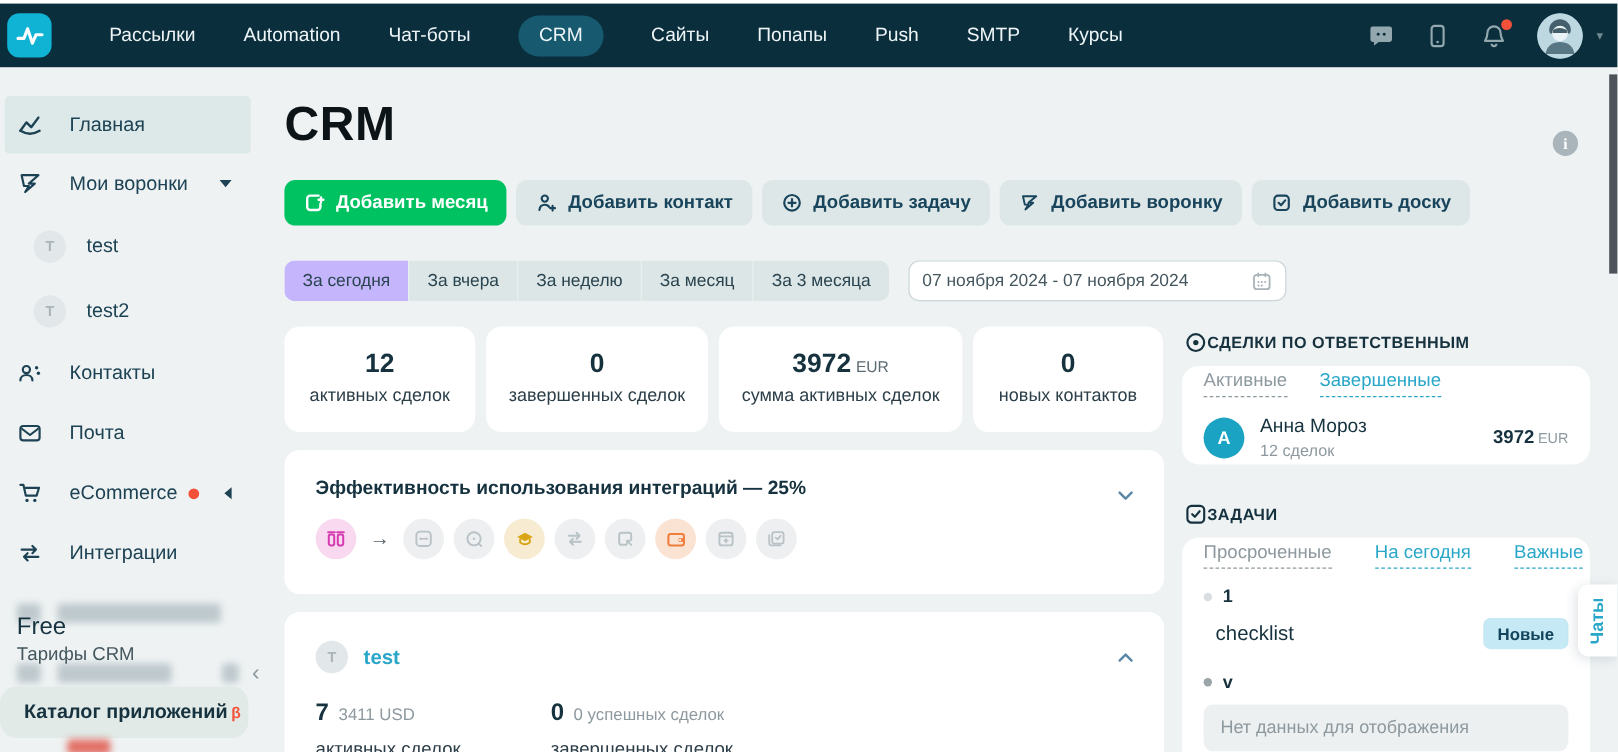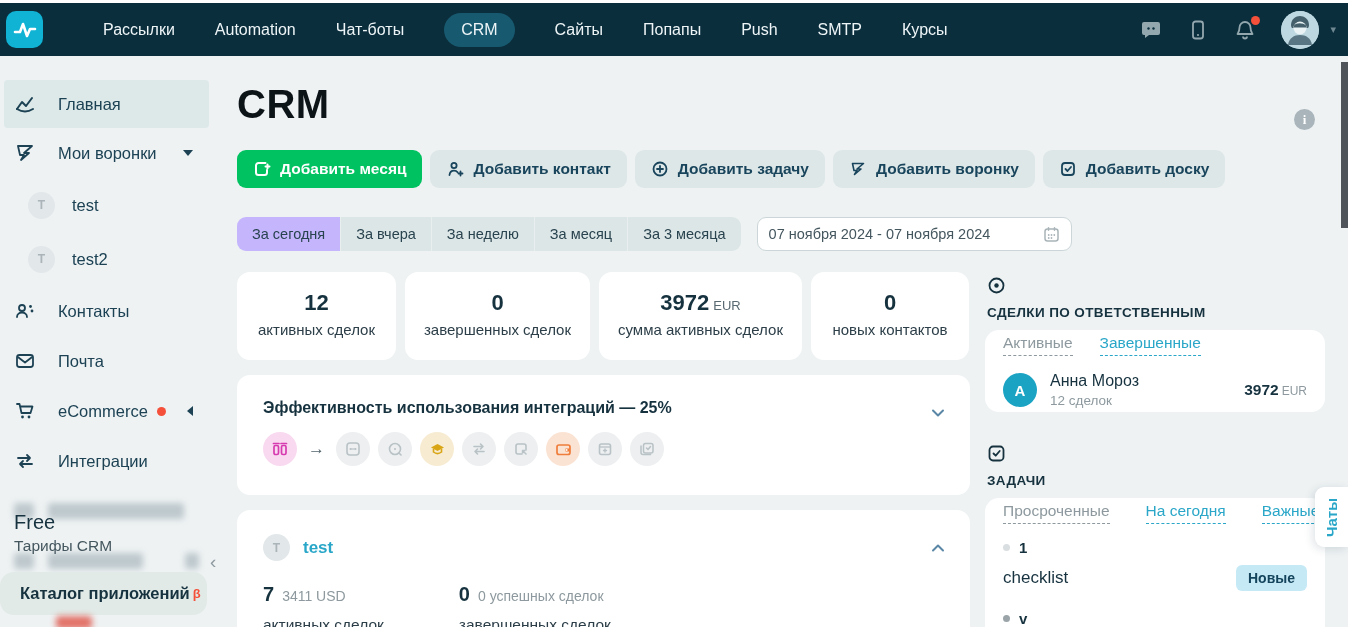--- a/index.html
+++ b/index.html
@@ -3,21 +3,21 @@
 <meta charset="utf-8">
 <style>
   * { margin:0; padding:0; box-sizing:border-box; }
   html,body { width:1348px; height:627px; overflow:hidden; }
   body { font-family:"Liberation Sans", sans-serif; background:#eef2f3; position:relative; color:#16323f; }
 
   
   .top-strip { height:3px; background:#ffffff; }
   .navbar { height:53px; background:#0b2e3d; display:flex; align-items:center; padding:0 12px 0 6px; position:relative; z-index:5; }
   .logo { width:37px; height:37px; border-radius:10px; background:#10b3d4; display:flex; align-items:center; justify-content:center; flex:0 0 auto; cursor:pointer; }
-  .nav-items { display:flex; align-items:center; gap:40px; margin-left:60px; }
+  .nav-items { display:flex; align-items:center; gap:40px; margin-left:48px; }
   .nav-item { color:#eef5f7; font-size:16px; font-weight:500; cursor:pointer; white-space:nowrap; }
   .nav-item.active { background:#175a70; padding:8px 17px; border-radius:19px; }
   .nav-right { margin-left:auto; display:flex; align-items:center; gap:25px; }
   .nav-ico { width:22px; height:22px; color:#93a7ae; cursor:pointer; position:relative; }
   .bell-wrap { position:relative; }
   .red-dot { position:absolute; top:-3px; right:-4px; width:9px; height:9px; border-radius:50%; background:#f4503a; }
   .avatar { width:38px; height:38px; border-radius:50%; background:#bdd8e0; overflow:hidden; cursor:pointer; }
   .avatar-chev { color:#6f8892; font-size:11px; margin-left:-14px; cursor:pointer; }
 
   
@@ -91,21 +91,21 @@
   .funnel-head { display:flex; align-items:center; gap:13px; }
   .funnel-name { color:#2aa7c8; font-size:17px; font-weight:600; cursor:pointer; }
   .funnel-card .chev-blue { top:30px; }
   .funnel-stats { display:flex; gap:75px; margin-top:22px; }
   .fs-top { display:flex; align-items:baseline; gap:8px; }
   .fs-value { font-size:20px; font-weight:700; color:#16323f; }
   .fs-sub { font-size:14px; color:#8d999e; }
   .fs-label { font-size:15.5px; color:#2c3e48; margin-top:10px; }
 
   
-  .section-head { display:flex; align-items:flex-start; gap:10px; margin:4px 0 0 2px;flex-direction:column; }
+  .section-head { display:flex; align-items:center; margin:4px 0 0 2px; }
   .section-head svg { width:19px; height:19px; color:#16323f; }
   .section-title { font-size:13.5px; font-weight:700; letter-spacing:.4px; color:#16323f; }
   .right-card { border-radius:14px; margin-top:10px; padding:4px 18px; }
   .tabs { display:flex; gap:27px; }
   .tab { font-size:15.5px; padding-bottom:3px; border-bottom:1.5px dashed currentColor; cursor:pointer; white-space:nowrap; }
   .tab-grey { color:#8d999e; }
   .tab-teal { color:#2aa7c8; }
   .owner-row { display:flex; align-items:center; margin-top:16px; }
   .owner-av { width:34px; height:34px; border-radius:50%; background:#1ba3c4; color:#fff; font-size:15px; font-weight:700; display:flex; align-items:center; justify-content:center; flex:0 0 auto; }
   .owner-info { margin-left:13px; }
@@ -113,21 +113,21 @@
   .owner-deals { font-size:13.5px; color:#8d999e; margin-top:3px; }
   .owner-amount { margin-left:auto; font-size:15.5px; font-weight:700; color:#16323f; }
   .owner-cur { font-size:12px; font-weight:400; color:#8d999e; margin-left:3px; }
 
   .tasks-card { padding-bottom:20px; }
   .dot-row { display:flex; align-items:center; gap:9px; margin-top:15px; }
   .dot { width:7px; height:7px; border-radius:50%; }
   .dot-light { background:#d9dee0; }
   .dot-dark { background:#9aa4a9; }
   .dot-label { font-size:15px; font-weight:700; color:#16323f; }
-  .board-row { display:flex; align-items:center; justify-content:space-between; margin-top:9px; }
+  .board-row { display:flex; align-items:center; justify-content:space-between; margin-top:9px;margin-left:10px; }
   .board-name { font-size:17px; color:#16323f; }
   .badge { background:#c6e9f6; color:#14455c; font-size:14px; font-weight:600; border-radius:6px; padding:5px 12px; }
   .empty-box { background:#edf0f1; border-radius:8px; padding:11px 14px; font-size:15px; color:#8d999e; margin-top:10px; }
 
   
   .chats-tab { position:absolute; right:0; top:487px; width:33px; height:60px; background:#fff; border-radius:9px 0 0 9px; box-shadow:-2px 2px 10px rgba(20,50,70,.14); display:flex; align-items:center; justify-content:center; cursor:pointer; z-index:6; }
   .chats-label { transform:rotate(-90deg); color:#2aa7c8; font-weight:700; font-size:15px; white-space:nowrap; }
   .scrollbar { position:absolute; right:0; top:56px; bottom:0; width:8px; z-index:7; }
   .scroll-thumb { position:absolute; top:6px; right:0; width:7px; height:166px; background:#4d5358; cursor:pointer; }
 </style>

